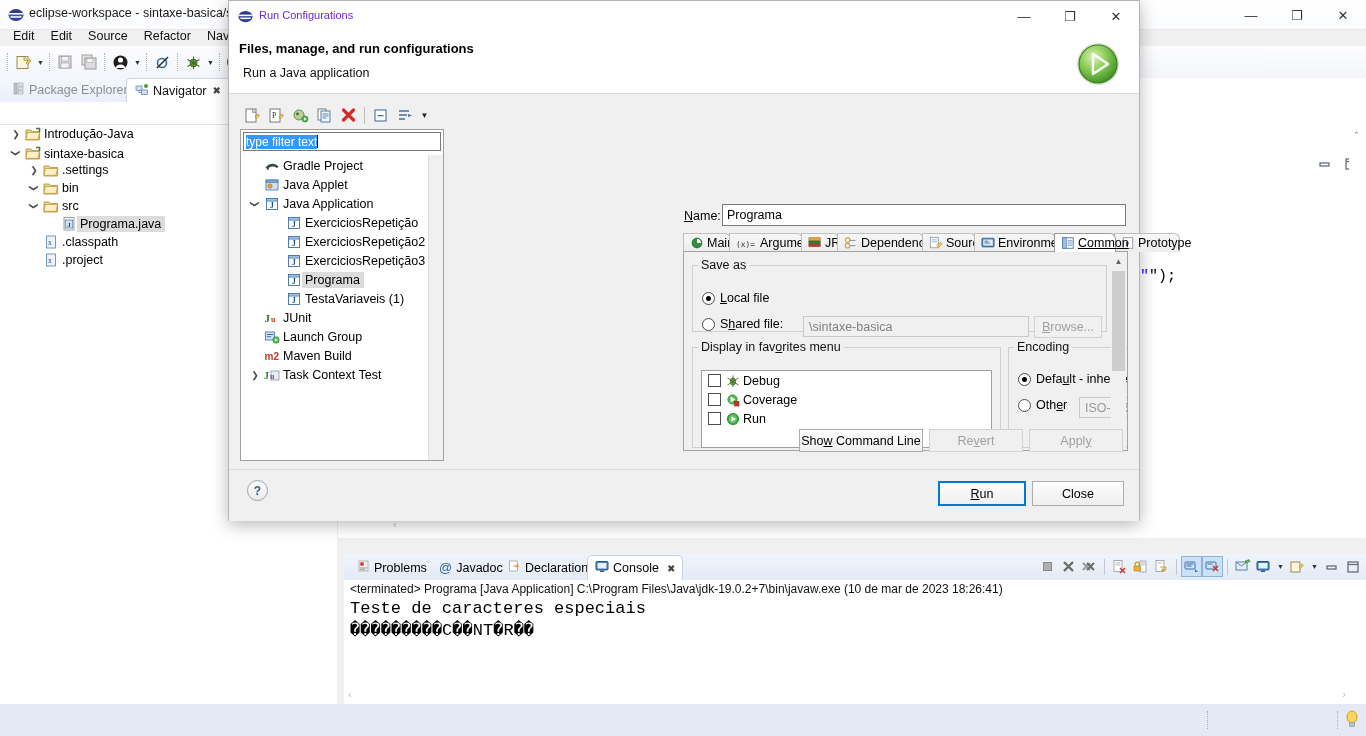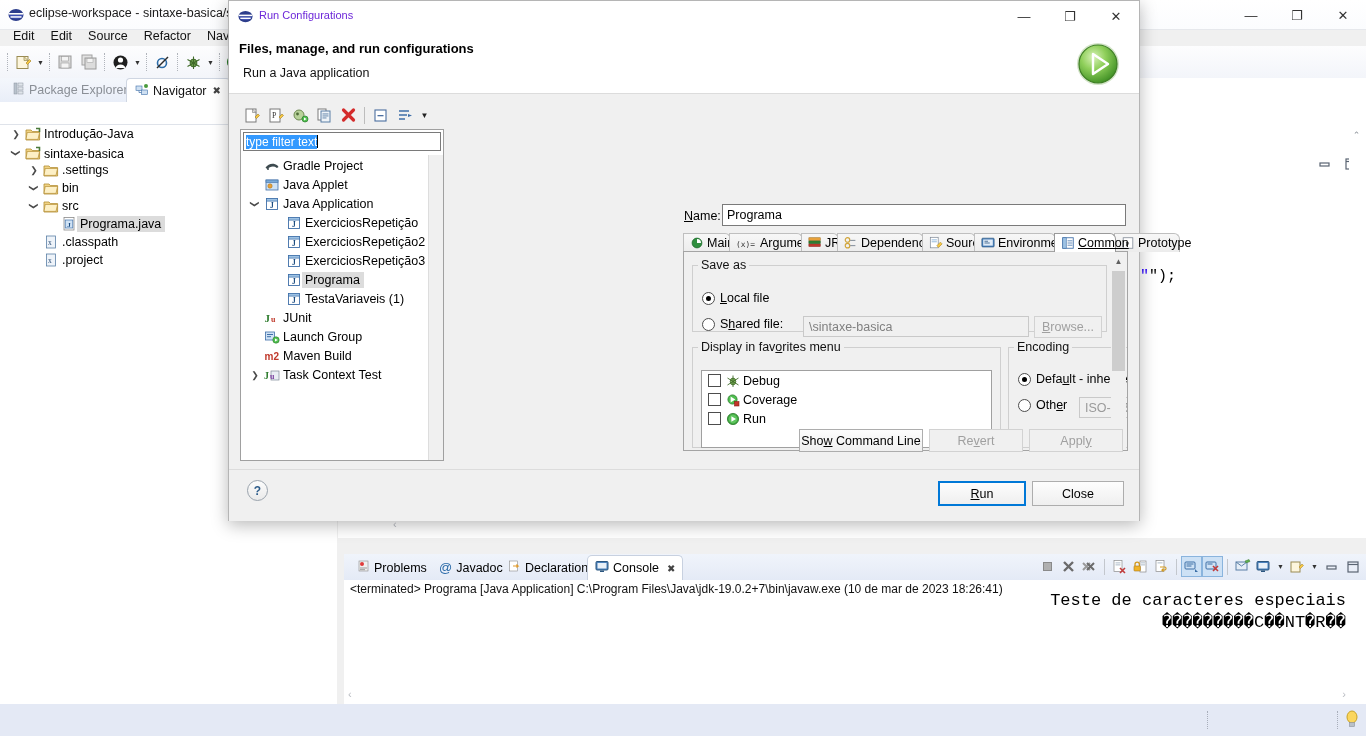--- a/index.html
+++ b/index.html
@@ -134,23 +134,23 @@
     border-radius: 5px 5px 0 0;
   }
   .bp-toolbar { position: absolute; right: 3px; top: 2px; display: flex; align-items: center; }
   .bp-ic { width: 21px; height: 21px; display: flex; align-items: center; justify-content: center; }
   .bp-ic.sel { background: #cde1f5; border: 1px solid #8ab4dd; }
   .bp-sep { width:1px; height:16px; border-left:1px solid #c3c7cd; margin:0 4px; }
   .console-head {
     position: absolute; left: 6px; top: 28px; font-size: 12px; color: #111; white-space: nowrap;
   }
   .console-body {
-    position: absolute; left: 2px; top: 36px; width: 1000px; height: 90px;
+    position: absolute; left: 2px; top: 44px; width: 1000px; height: 90px;
     font-family: "Liberation Mono", monospace; font-size: 17px; line-height: 22px;
-    color: #000; padding-left: 4px; text-align: right;
+    color: #000; padding-left: 4px;
   }
   .console-vscroll { position: absolute; right: 2px; top: 40px; width: 14px; height: 108px; background: #fff; }
   .console-hscroll { position: absolute; left: 2px; bottom: 2px; width: 1004px; height: 14px;
      color: #b9bcc2; font-size: 11px; }
 
   .status-bar {
     position: absolute; left: 0; bottom: 0; width: 1366px; height: 32px;
     background: #e4e9f5;
   }
   .sb-sep { position: absolute; top: 7px; width: 1px; height: 18px; border-left: 1px dotted #a8aeba; }

